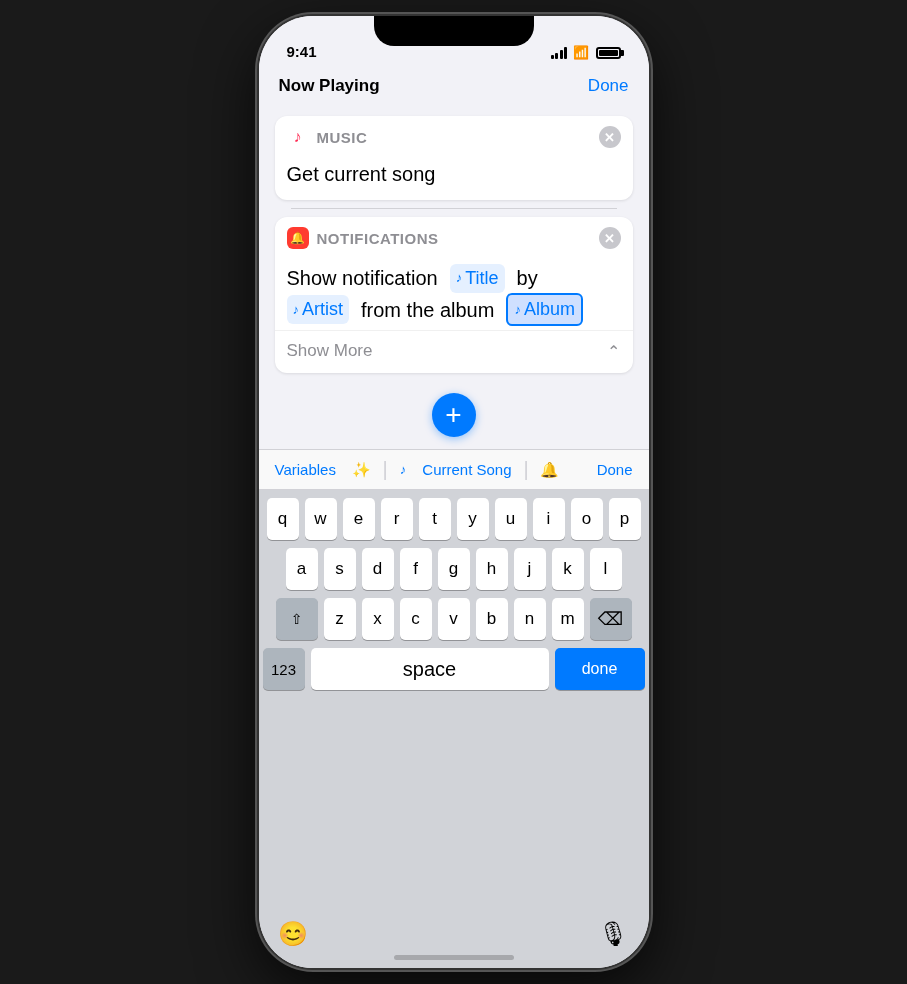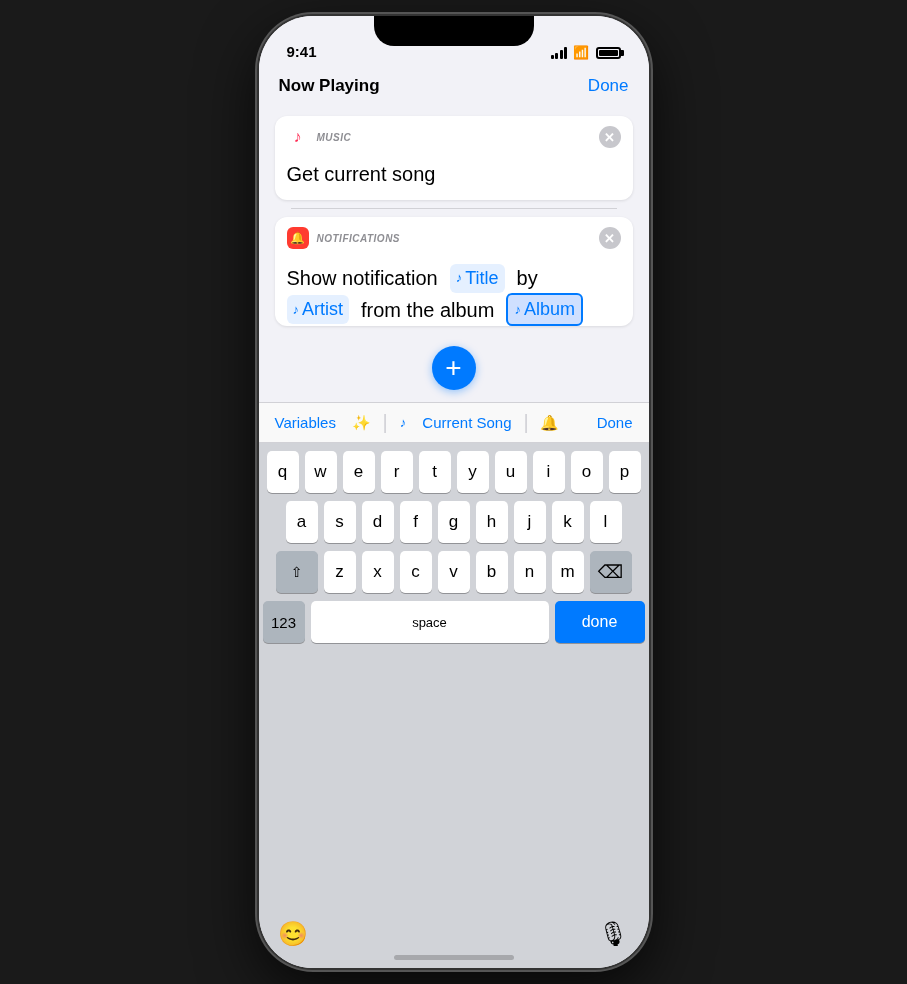--- a/index.html
+++ b/index.html
@@ -183,26 +183,25 @@
     .action-icon.music {
       background: transparent;
     }
 
     .action-icon.notifications {
       background: #FF3B30;
       font-size: 12px;
     }
 
     .action-type-label {
-      font-size: 10px;
+      font-size: 15px;
       font-weight: 600;
       color: #8e8e93;
       letter-spacing: 0.5px;
       flex: 1;
-      font-style: italic;
     }
 
     .action-close {
       width: 22px;
       height: 22px;
       background: #c7c7cc;
       border-radius: 50%;
       display: flex;
       align-items: center;
       justify-content: center;
@@ -369,21 +368,21 @@
       font-size: 14px;
       max-width: none;
       flex: 0 0 auto;
       width: 42px;
     }
 
     .key.space {
       background: #fff;
       max-width: none;
       flex: 1;
-      font-size: 13px;
+      font-size: 20px;
     }
 
     .key.done-key {
       background: #007AFF;
       color: #fff;
       max-width: none;
       flex: 0 0 auto;
       width: 90px;
       font-size: 16px;
     }
@@ -530,20 +529,24 @@
               <span>Artist</span>
             </span>
             <span>from the album</span>
             <span class="token-pill active">
               <span class="token-icon music-note-blue">♪</span>
               <span>Album</span>
             </span>
           </div>
         </div>
 
+        <div class="show-more-row">
+          <span class="show-more-label">Show More</span>
+          <span class="chevron-up">⌃</span>
+        </div>
       </div>
 
     </div>
 
     <div class="add-button-container">
       <div class="add-button">+</div>
     </div>
 
     <div class="token-toolbar">
       <div class="toolbar-item">

